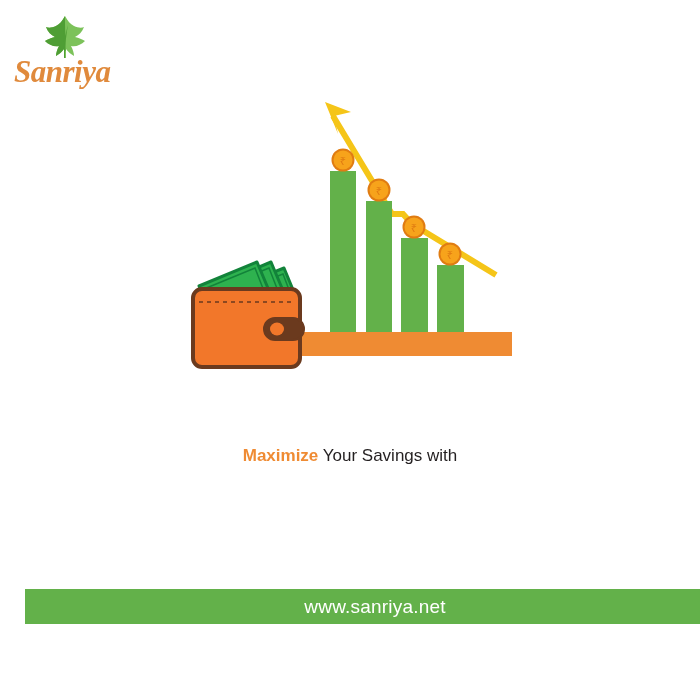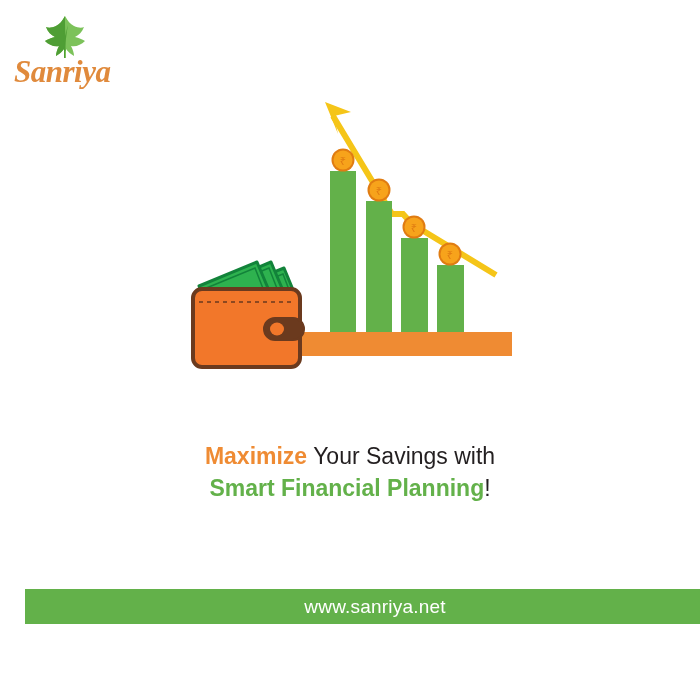--- a/index.html
+++ b/index.html
@@ -61,21 +61,21 @@
 
   
   #headline {
     position: absolute;
     left: 0;
     top: 440px;
     width: 700px;
     text-align: center;
   }
   #headline .hl-line {
-    font-size: 23px;
+    font-size: 17px;
     line-height: 32px;
     color: #231f20;
     white-space: nowrap;
   }
   #headline .em-orange {
     color: #ef8b33;
     font-weight: bold;
   }
   #headline .em-green {
     color: #63b14a;
@@ -178,22 +178,19 @@
           <ellipse cx="277" cy="239" rx="7" ry="6.5" fill="#f2772a"></ellipse>
         </g>
       </g>
     </svg>
   </div>
 
   <div id="headline">
     <div class="hl-line">
       <span class="em-orange">Maximize</span><span> Your Savings with</span>
     </div>
-    <div class="hl-line">
-      <span class="em-green">Smart Financial Planning</span><span>!</span>
-    </div>
   </div>
 
   <div id="footer-bar">
     <span class="site-url">www.sanriya.net</span>
   </div>
 
 </div>
 
 </body></html>

